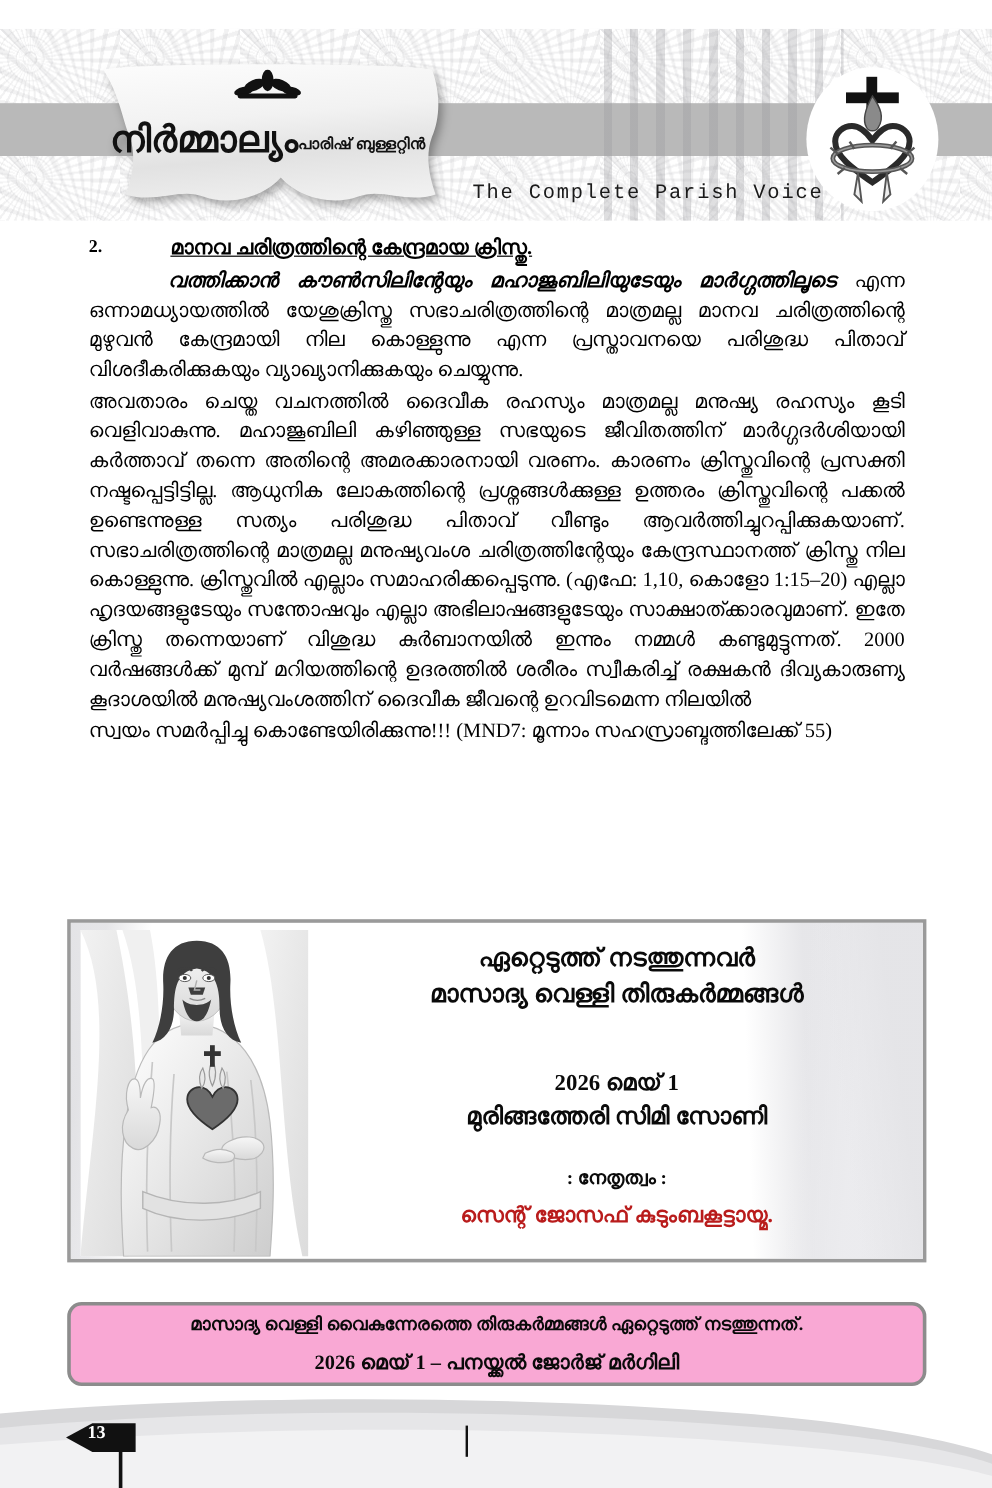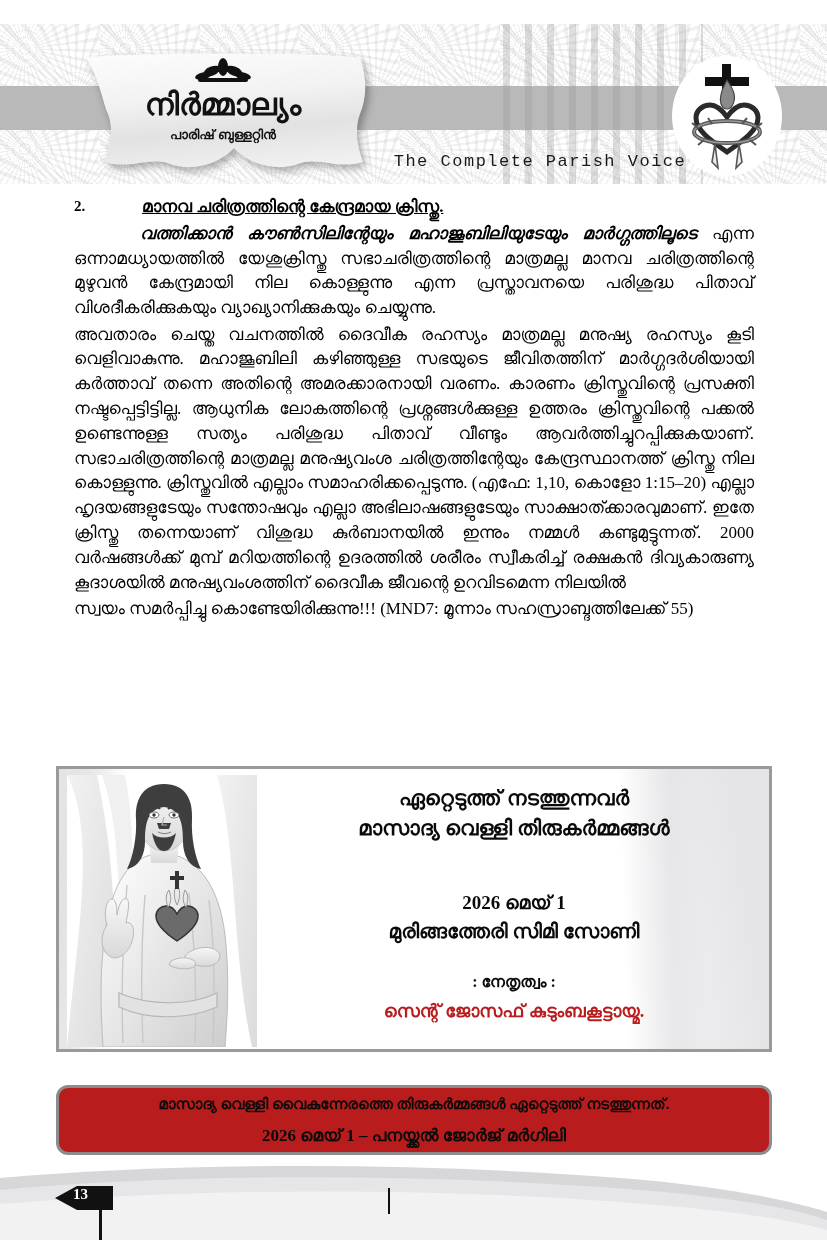--- a/index.html
+++ b/index.html
@@ -45,21 +45,21 @@
   
   .masthead{
     position:absolute;left:68px;top:28px;width:310px;height:122px;
     filter:drop-shadow(3px 4px 4px rgba(0,0,0,0.33));
   }
   .masthead-shape{
     position:absolute;inset:0;
     background:linear-gradient(175deg,#fdfdfd 0%,#f2f2f2 38%,#e2e2e2 62%,#f6f6f6 100%);
     clip-path:path("M18,6 C40,0 270,0 292,6 C300,28 298,48 292,62 C286,78 290,96 295,110 C270,118 250,104 230,112 C208,120 180,112 166,96 C152,112 124,120 102,112 C82,104 62,118 37,110 C42,96 46,78 40,62 C34,48 32,28 18,6 Z");
   }
-  .masthead-inner{position:absolute;inset:0;display:flex;flex-direction:column;
+  .masthead-inner{position:absolute;inset:0;display:flex;flex-direction:row;
     align-items:center;justify-content:center;padding-top:6px;box-sizing:border-box;}
   .masthead-title{
     font-family:"Liberation Serif", serif;
     font-weight:bold;font-size:31px;color:#111;letter-spacing:0px;
     line-height:1;white-space:nowrap;
   }
   .masthead-sub{
     font-family:"Liberation Serif", serif;
     font-weight:bold;font-size:13px;color:#111;margin-top:7px;white-space:nowrap;
   }
@@ -150,21 +150,21 @@
     font-weight:bold;font-size:16px;color:#0a0a0a;margin-top:30px;
   }
   .poster-group{
     font-family:"Liberation Serif", serif;
     font-weight:bold;font-size:18px;color:#b91c1c;margin-top:10px;
   }
 
   
   .notice{
     position:absolute;left:56px;top:1085px;width:716px;height:70px;
-    border:3px solid #8c8c8c;border-radius:12px;background:#b91c1c;
+    border:3px solid #8c8c8c;border-radius:12px;background:#f9a8d4;
     box-sizing:border-box;text-align:center;padding-top:7px;
   }
   .notice-l1{
     font-family:"Liberation Serif", serif;
     font-weight:bold;font-size:15px;color:#0a0a0a;line-height:1.3;
   }
   .notice-l2{
     font-family:"Liberation Serif", serif;
     font-weight:bold;font-size:17px;color:#0a0a0a;margin-top:11px;
   }

